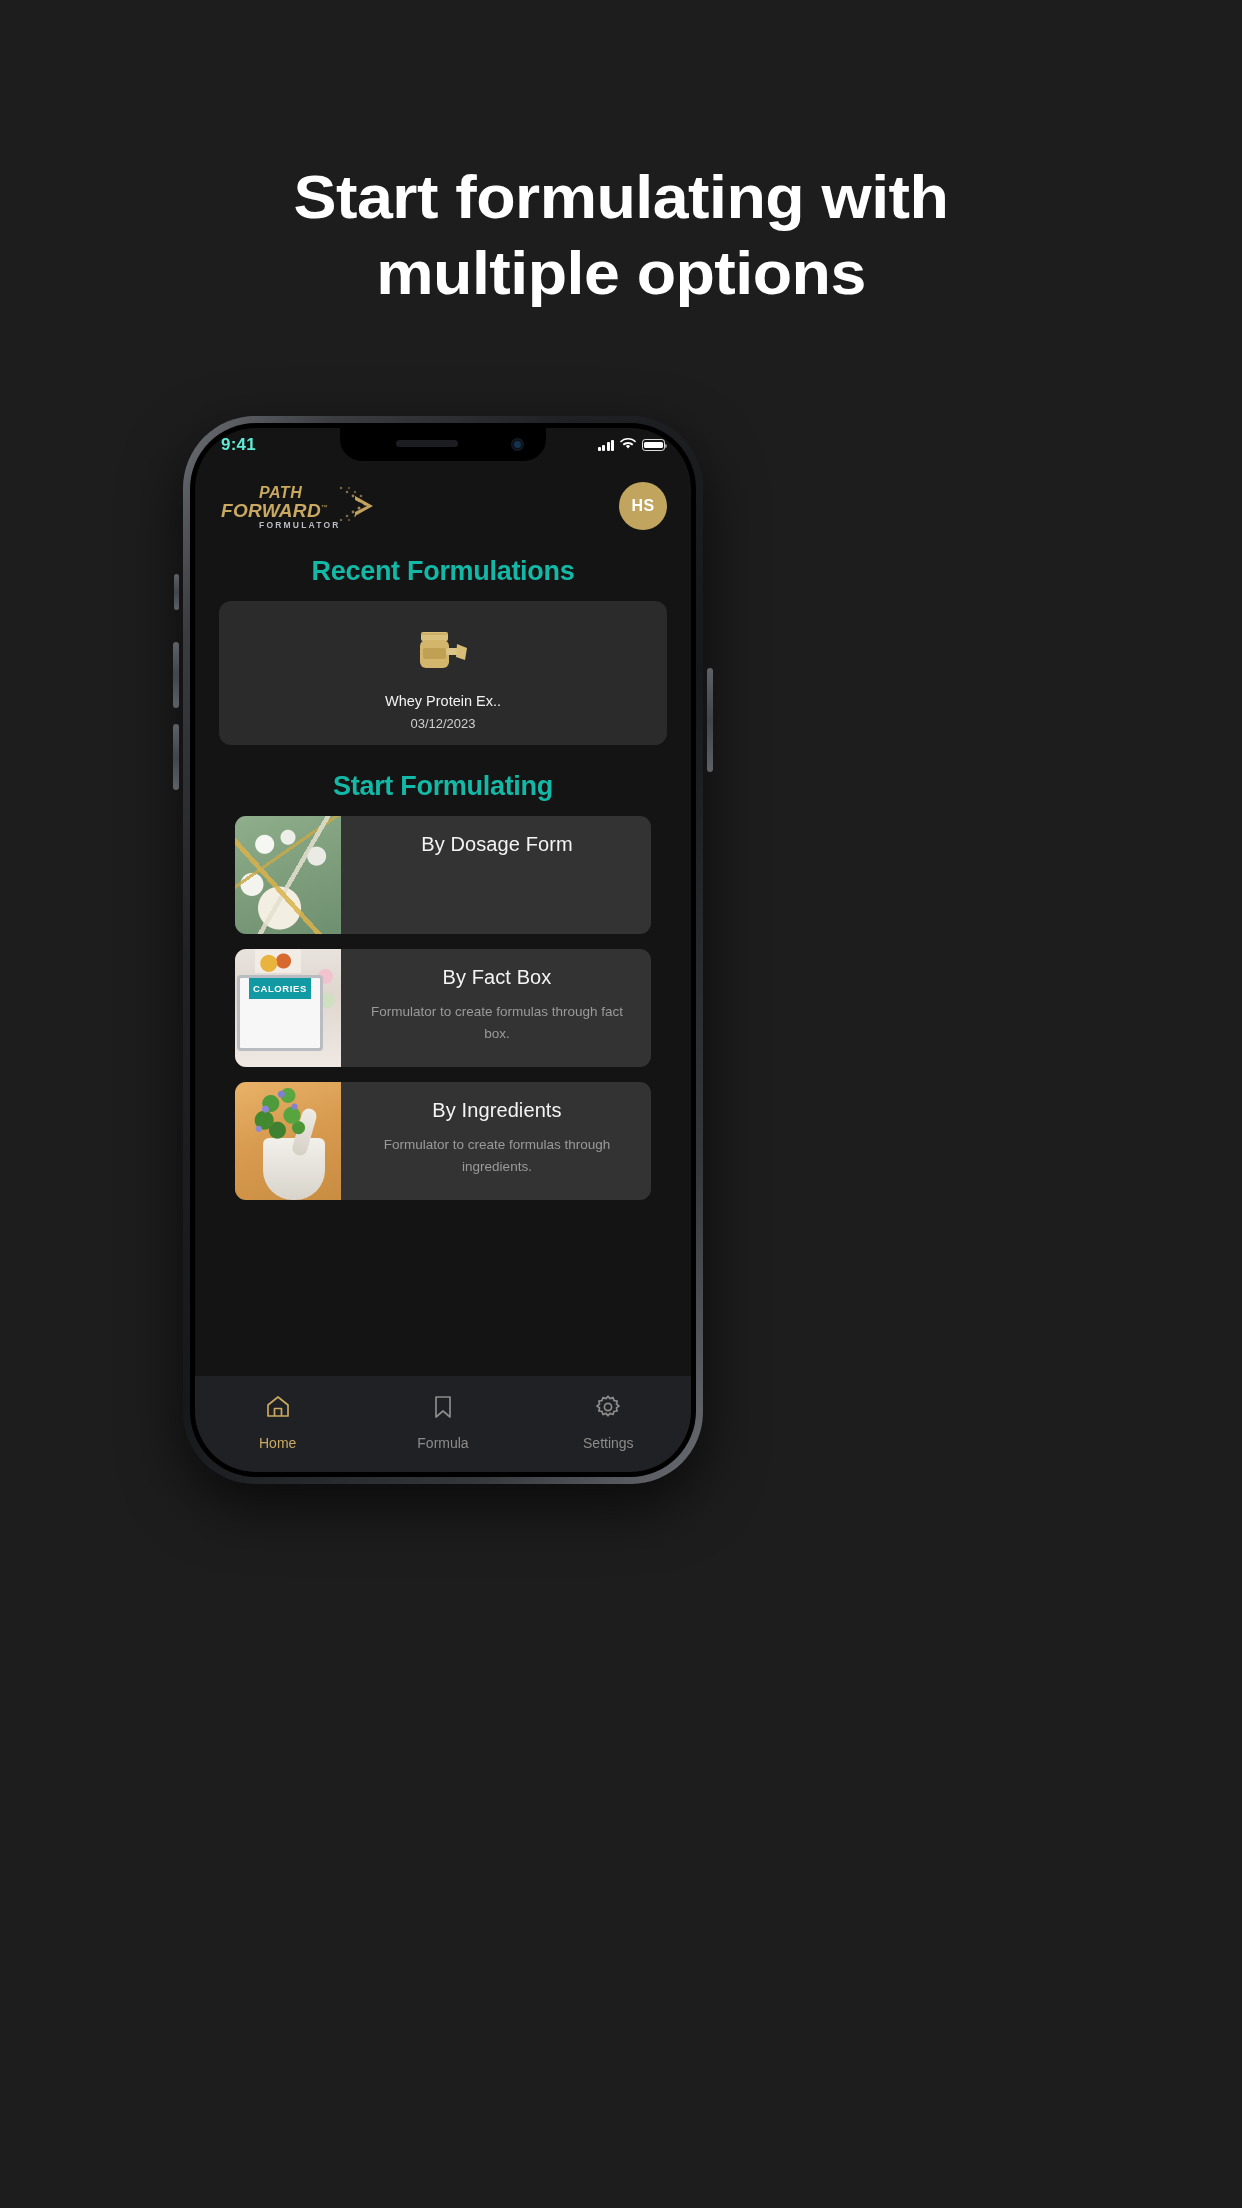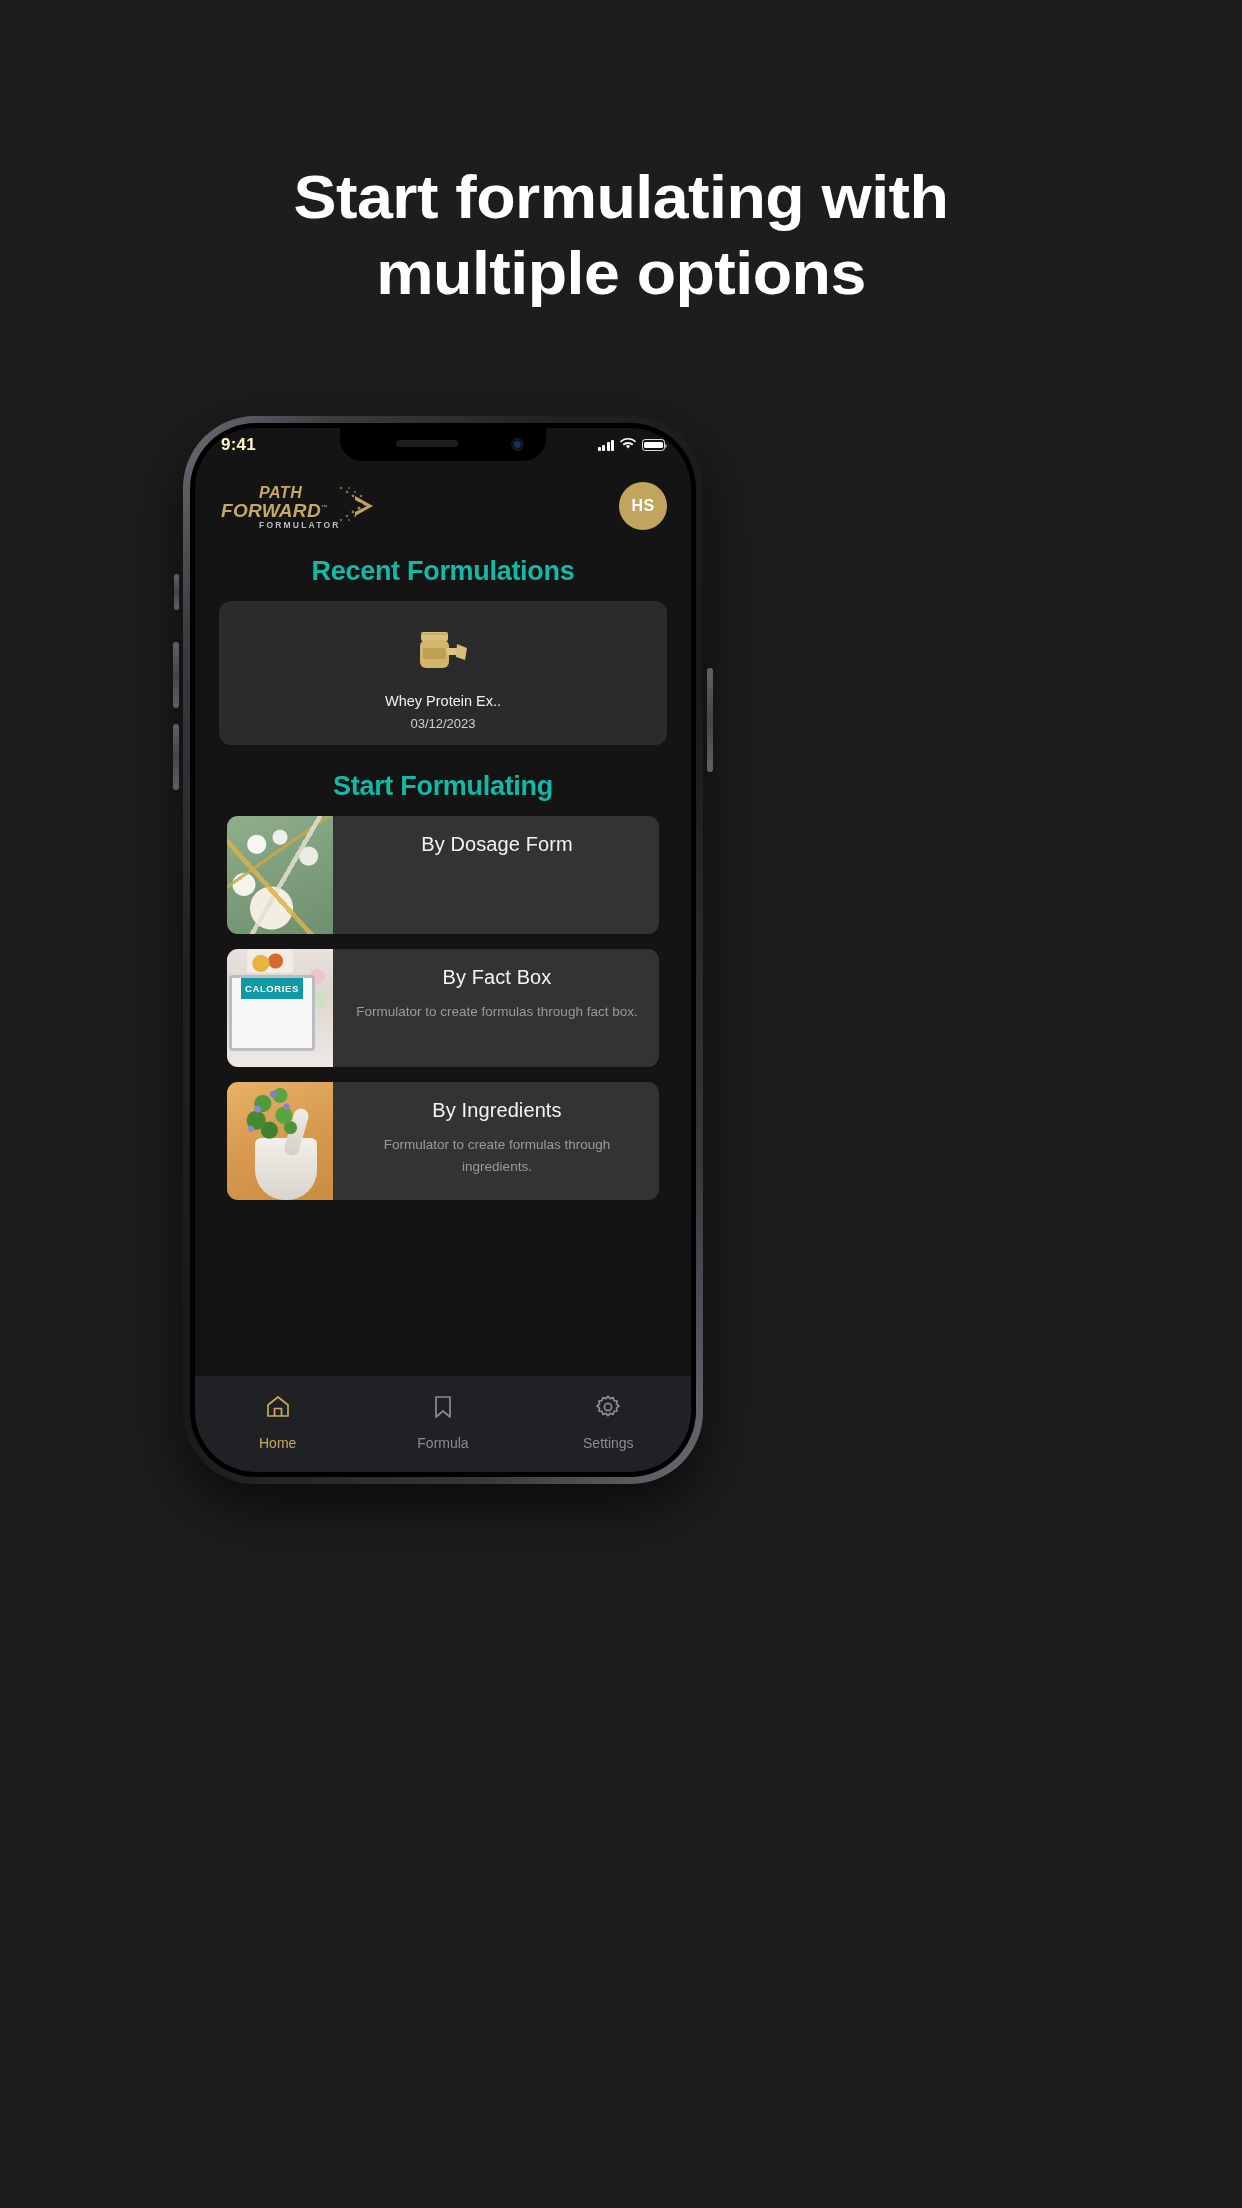--- a/index.html
+++ b/index.html
@@ -83,21 +83,21 @@
   .notch .cam:after{
     content:""; position:absolute; left:3px; top:3px;
     width:7px; height:7px; border-radius:50%;
     background:#16324f;
   }
 
   
   .statusbar{
     position:absolute; left:0; top:0; width:100%; height:34px;
     display:flex; align-items:center; justify-content:space-between;
-    padding:0 26px; z-index:15; color:#fef9c3;
+    padding:0 26px; z-index:15; color:#5eead4;
   }
   .sb-time{ font-size:17px; font-weight:700; letter-spacing:.2px; }
   .sb-right{ display:flex; align-items:center; gap:6px; }
   .sig{ display:flex; align-items:flex-end; gap:1.5px; height:11px; }
   .sig i{ display:block; width:3px; background:#fff; border-radius:1px; }
   .sig i:nth-child(1){ height:4px; }
   .sig i:nth-child(2){ height:6px; }
   .sig i:nth-child(3){ height:8.5px; }
   .sig i:nth-child(4){ height:11px; }
   .batt{
@@ -169,21 +169,21 @@
     display:flex; flex-direction:column; align-items:center;
   }
   .recent-card .thumb{ height:62px; display:flex; align-items:center; justify-content:center; }
   .recent-card .rname{
     margin-top:12px; color:#f2f2f2; font-size:14.5px;
     white-space:nowrap; overflow:hidden; text-overflow:ellipsis; max-width:100%;
   }
   .recent-card .rdate{ margin-top:7px; color:#cfcfcf; font-size:13px; }
 
   
-  .opts{ padding:0 32px; display:flex; flex-direction:column; gap:15px; }
+  .opts{ padding:0 40px; display:flex; flex-direction:column; gap:15px; }
   .opt{
     display:flex; align-items:stretch;
     background:#333333;
     border-radius:11px; overflow:hidden;
     height:118px;
   }
   .opt .opt-img{ width:106px; flex:none; }
   .opt .opt-body{ flex:1; padding:17px 18px 0 20px; }
   .opt .opt-title{ color:#f4f4f4; font-size:20px; font-weight:400; letter-spacing:.1px; }
   .opt .opt-desc{ margin-top:12px; color:#9a9a9a; font-size:13.5px; line-height:1.62; }

